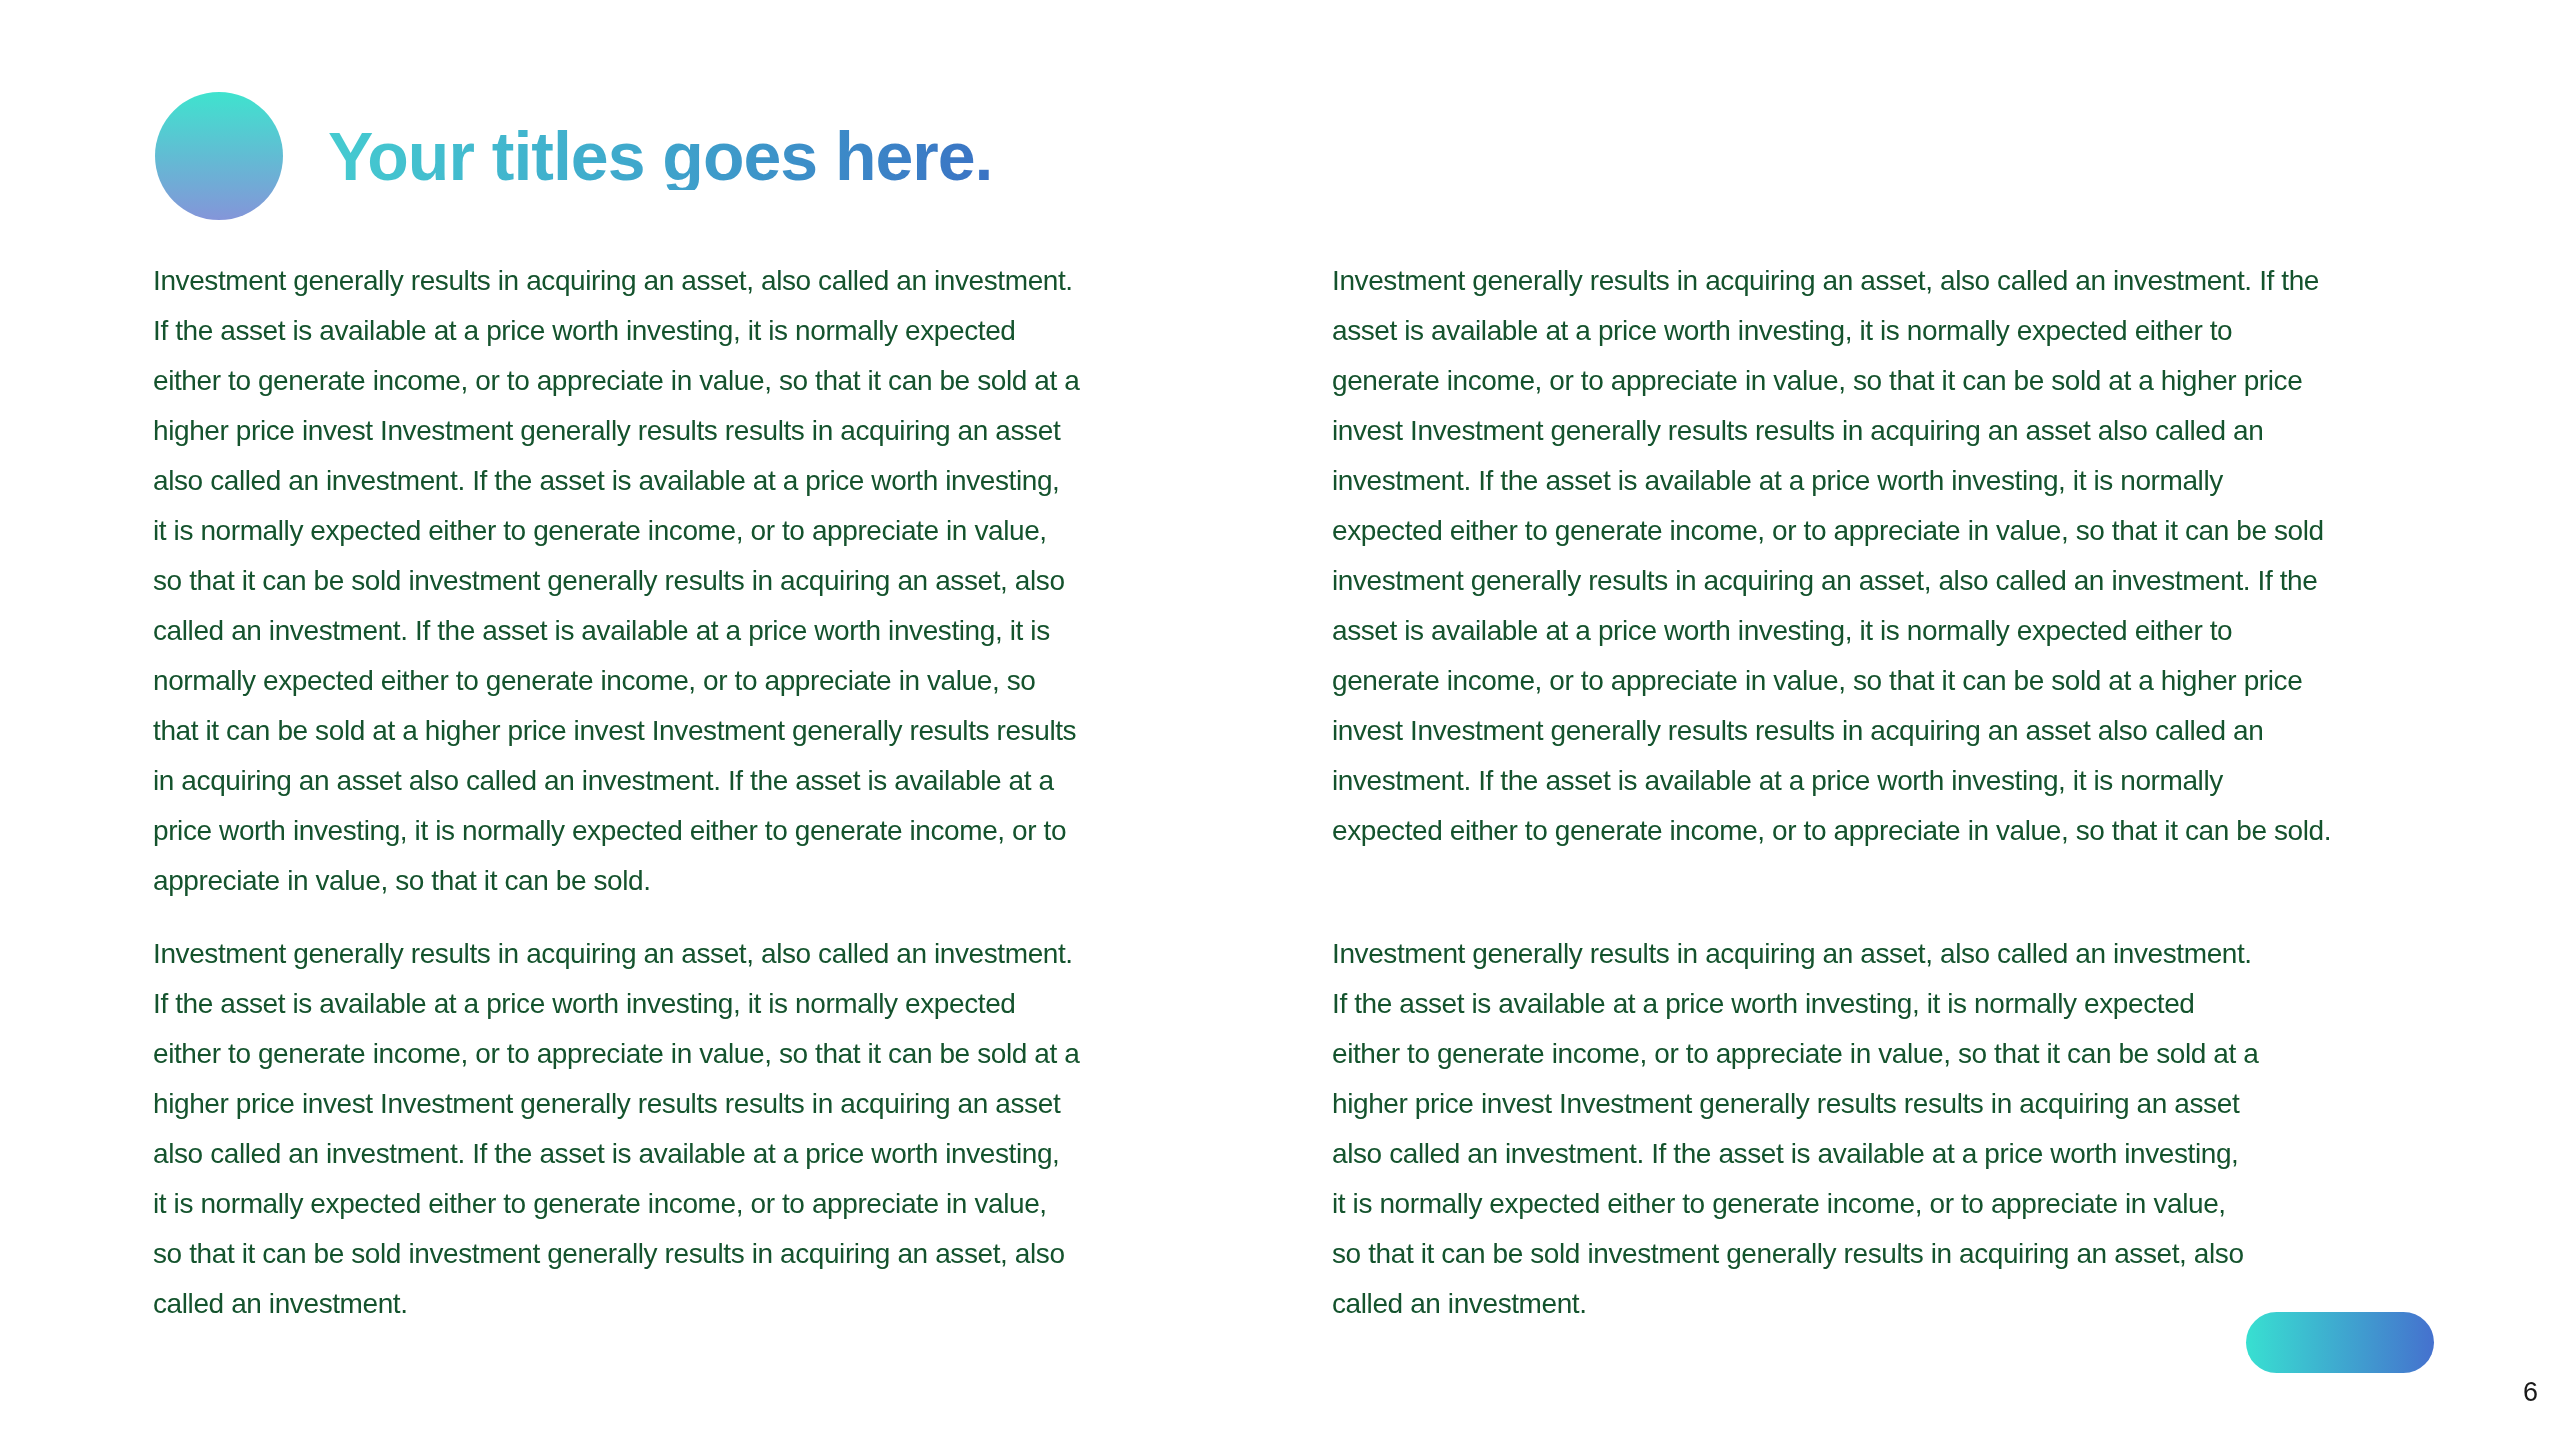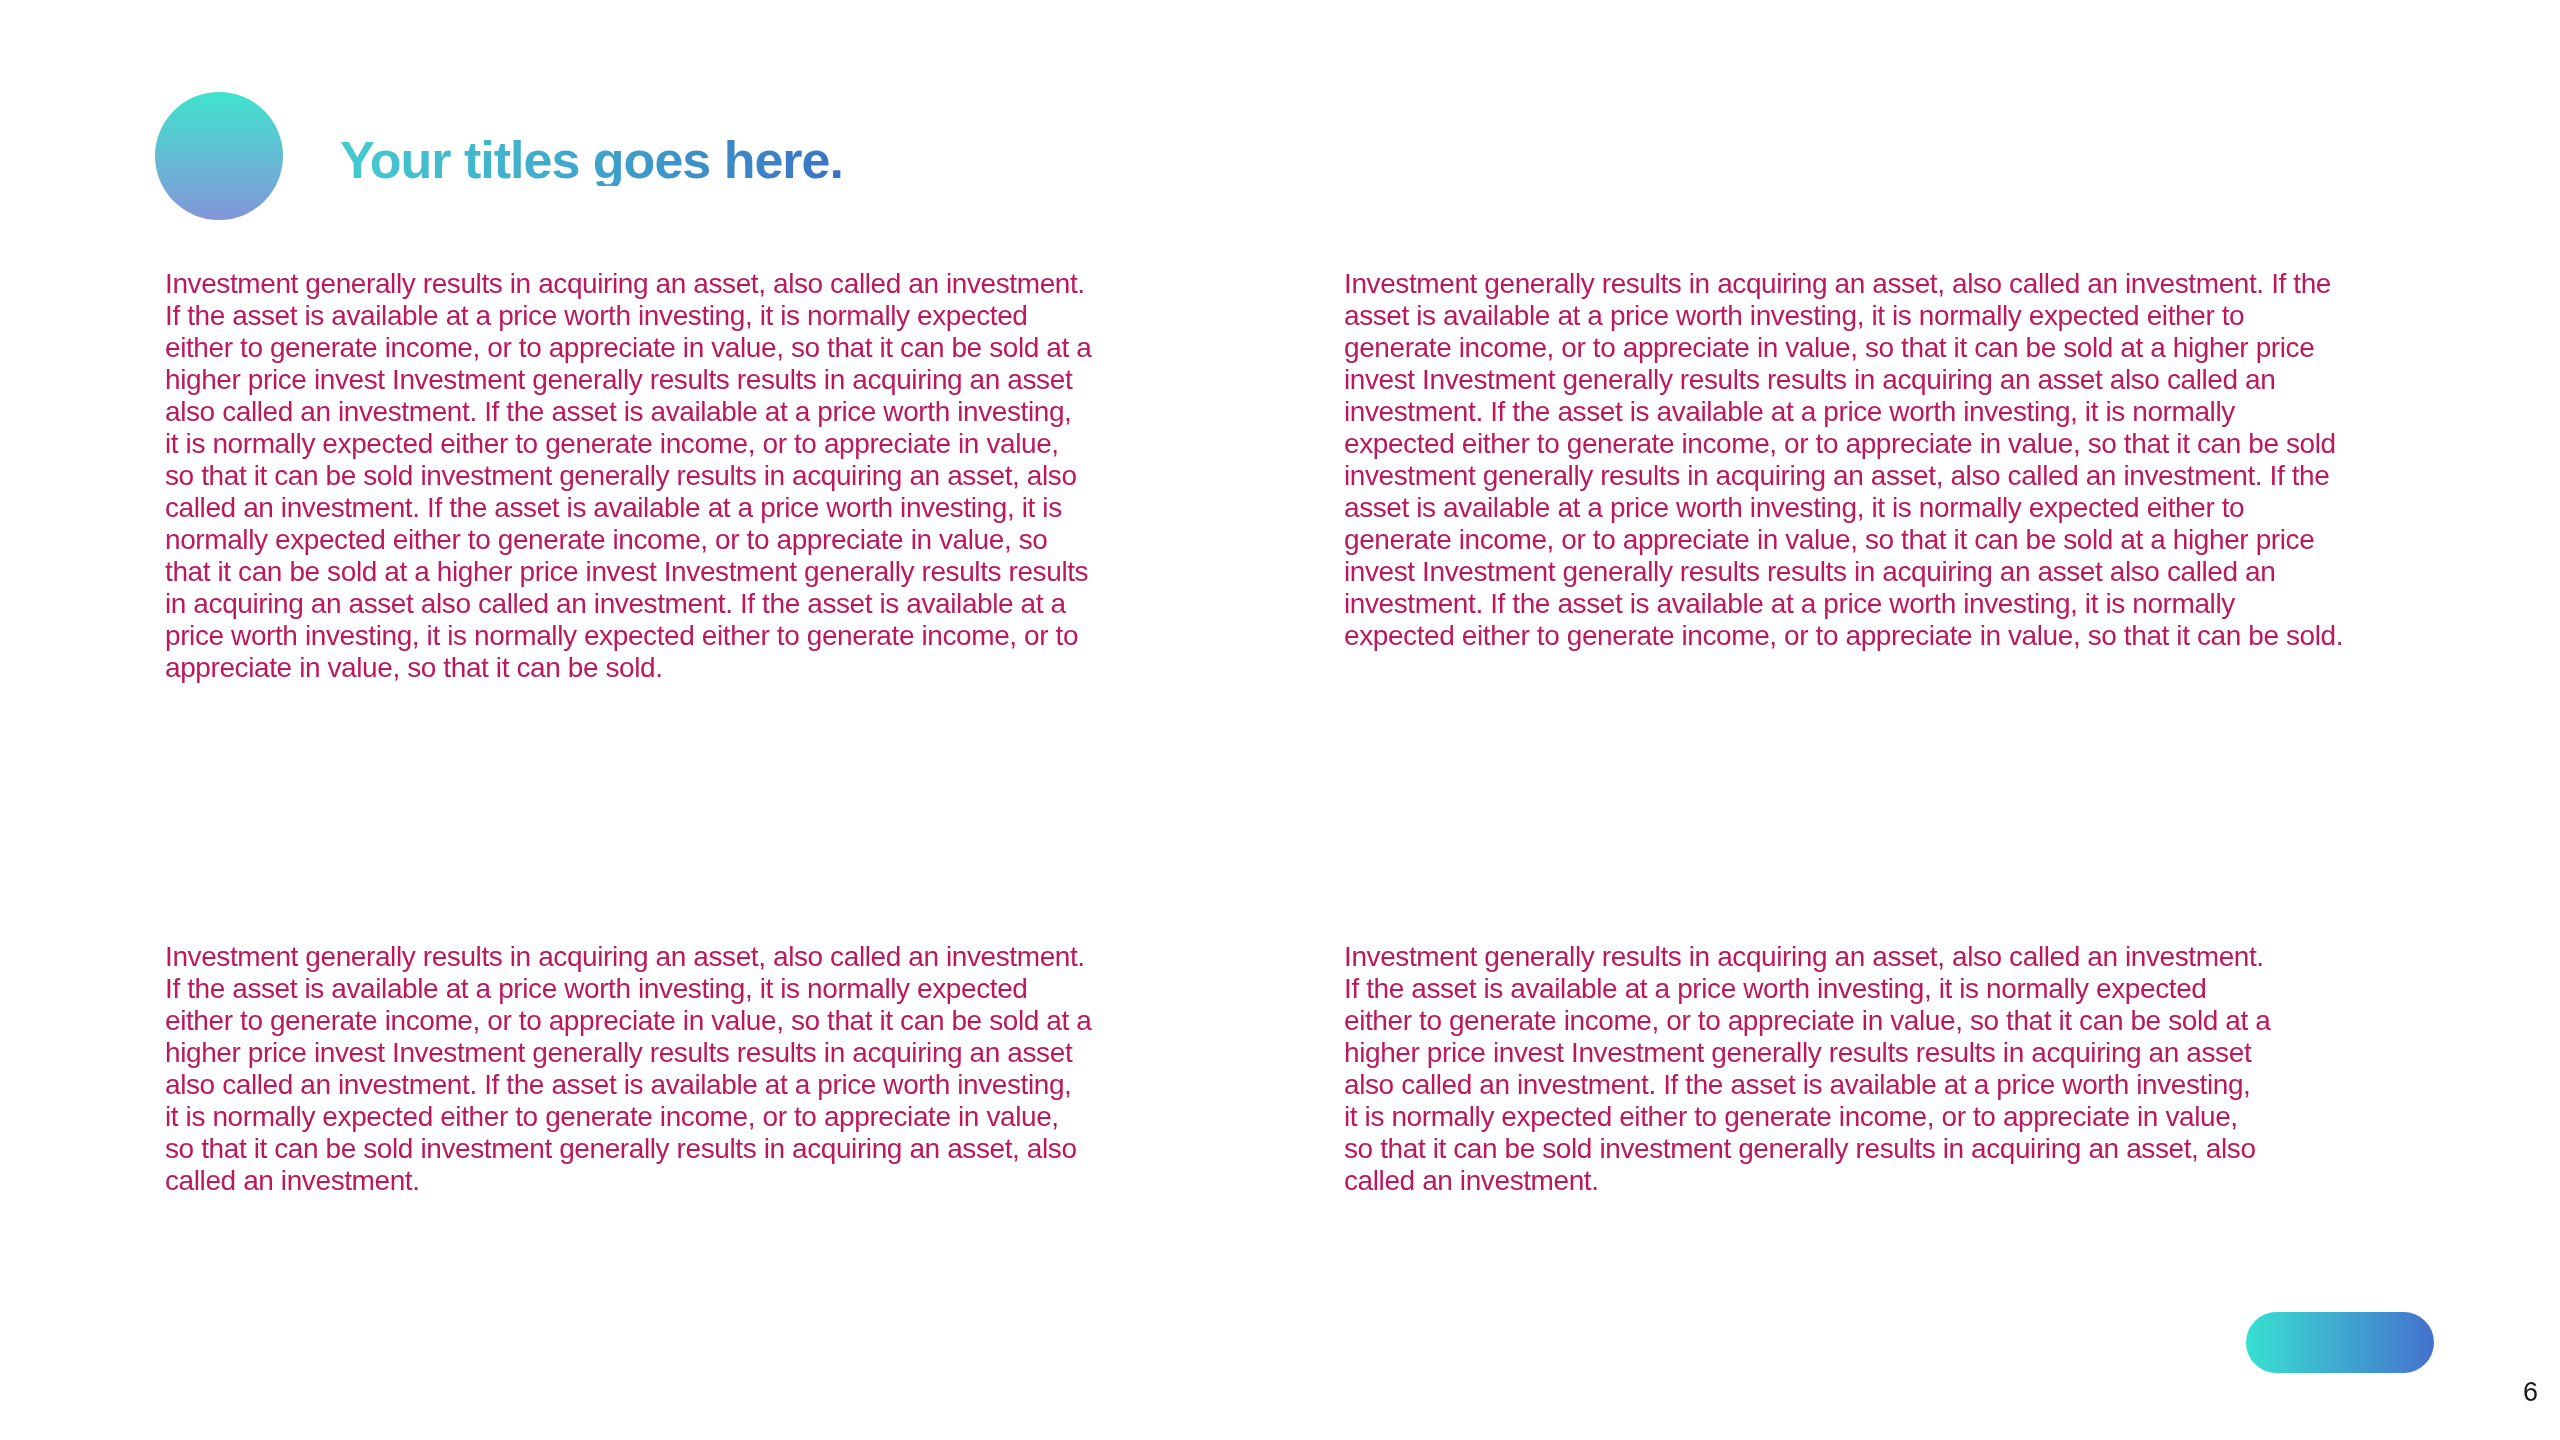--- a/index.html
+++ b/index.html
@@ -21,38 +21,38 @@
     top: 92px;
     width: 128px;
     height: 128px;
     border-radius: 50%;
     background: linear-gradient(180deg, #3fe3ce 0%, #8495d9 100%);
   }
   .slide-title {
     position: absolute;
     left: 328px;
     top: 122px;
-    margin: 12px;
-    font-size: 52px;
+    margin: 0;
+    font-size: 68px;
     line-height: 1.0;
     font-weight: 700;
     letter-spacing: -1px;
     white-space: pre;
     background: linear-gradient(100deg, #45cbd0 0%, #3fa9cc 45%, #3a72c4 100%);
     -webkit-background-clip: text;
     background-clip: text;
     color: transparent;
   }
   .para {
     position: absolute;
-    margin: 12px;
+    margin: 0;
     font-size: 28px;
-    line-height: 32px;
+    line-height: 50px;
     letter-spacing: -0.4px;
-    color: #be185d;
+    color: #14532d;
     white-space: pre;
   }
   .para-left-1  { left: 153px;  top: 256px; }
   .para-left-2  { left: 153px;  top: 929px; }
   .para-right-1 { left: 1332px; top: 256px; }
   .para-right-2 { left: 1332px; top: 929px; }
   .gradient-pill {
     position: absolute;
     left: 2246px;
     top: 1312px;

